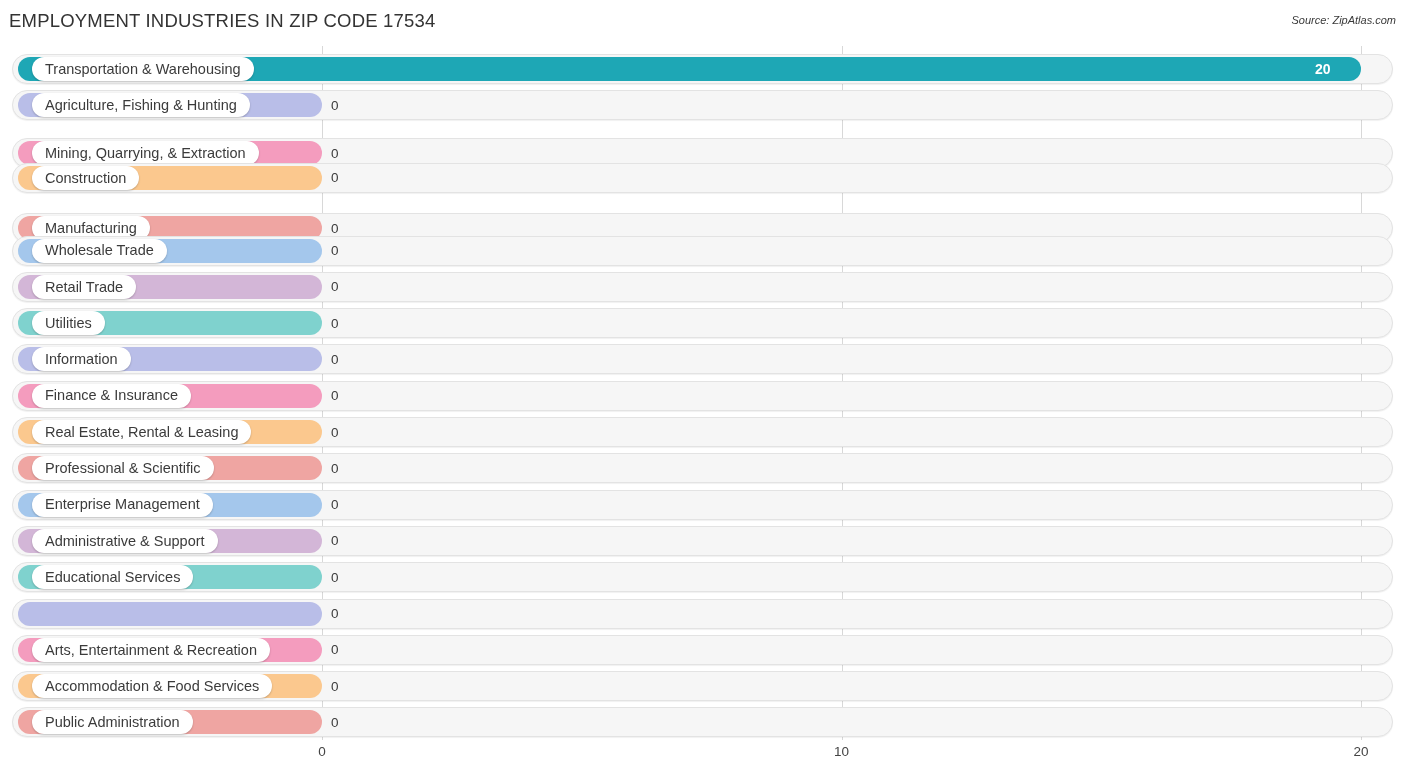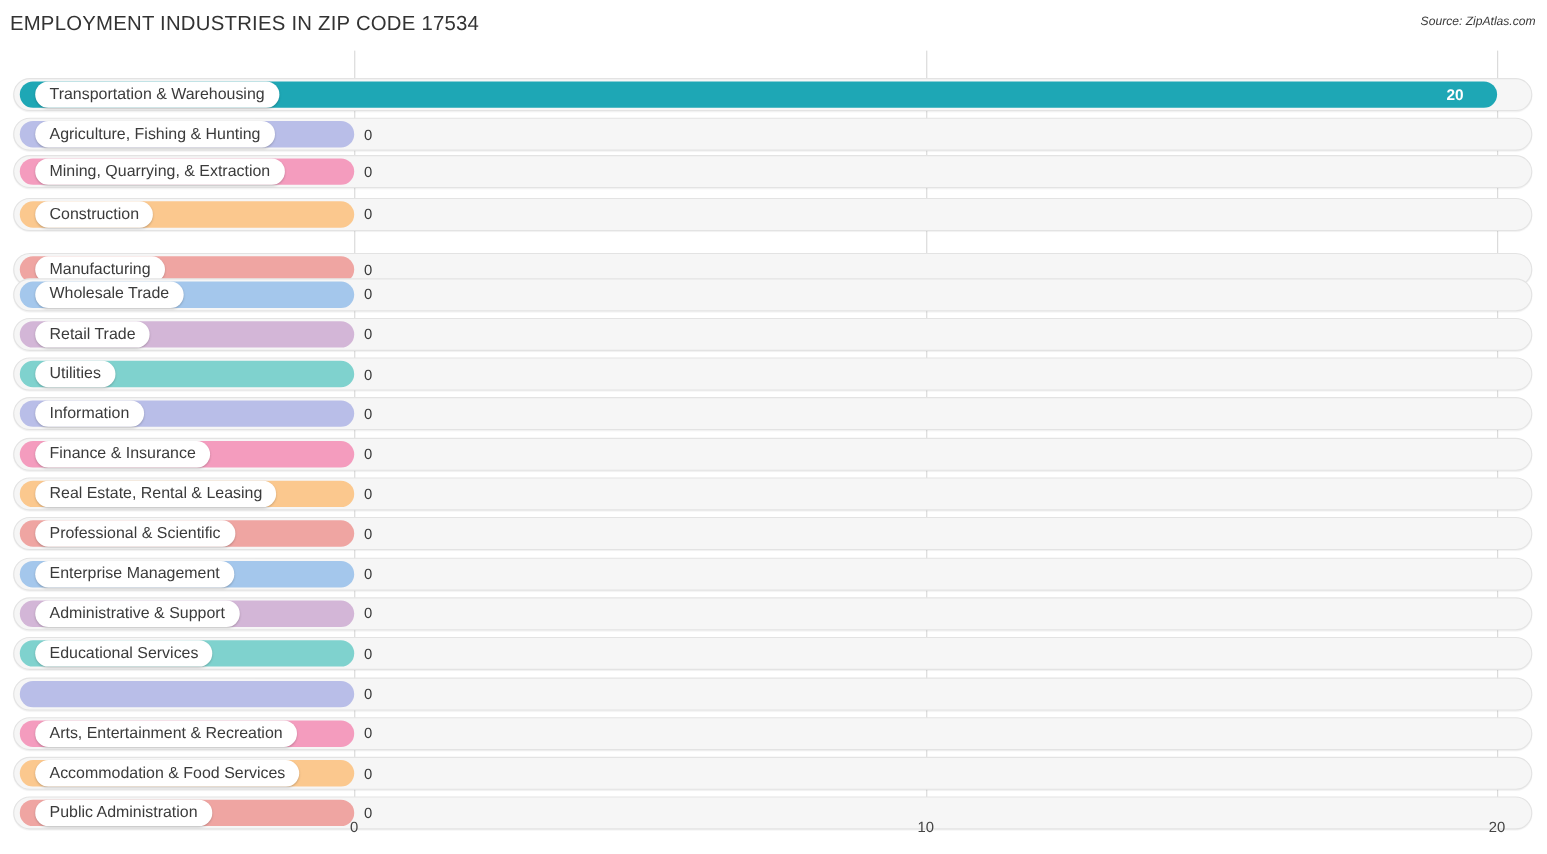--- a/index.html
+++ b/index.html
@@ -74,21 +74,20 @@
   
   .rows {
     position: absolute;
     inset: 0;
   }
   .row {
     position: absolute;
     left: 0;
     width: 1406px;
     height: 30px;
-    margin-top: 17px;
   }
 
   
   .track {
     position: absolute;
     left: 12px;
     top: 0;
     height: 30px;
     width: 1381px;
     background: #f6f6f6;
@@ -195,21 +194,21 @@
           <div class="value-inside" style="left: 1315px;">20</div>
         </div>
         <div class="row" style="top: 44.3px;">
           <div class="track"></div>
           <div class="bar" style="background: rgb(185, 190, 232); width: 304px;"></div>
           <div class="label-capsule">
             <span class="label-text">Agriculture, Fishing &amp; Hunting</span>
           </div>
           <div class="value-outside" style="left: 331px;">0</div>
         </div>
-        <div class="row" style="top: 78px;">
+        <div class="row" style="top: 92px;">
           <div class="track"></div>
           <div class="bar" style="background: rgb(244, 156, 190); width: 304px;"></div>
           <div class="label-capsule">
             <span class="label-text">Mining, Quarrying, &amp; Extraction</span>
           </div>
           <div class="value-outside" style="left: 331px;">0</div>
         </div>
         <div class="row" style="top: 116.9px; padding-left: 48px;">
           <div class="track"></div>
           <div class="bar" style="background: rgb(251, 200, 142); width: 304px;"></div>

